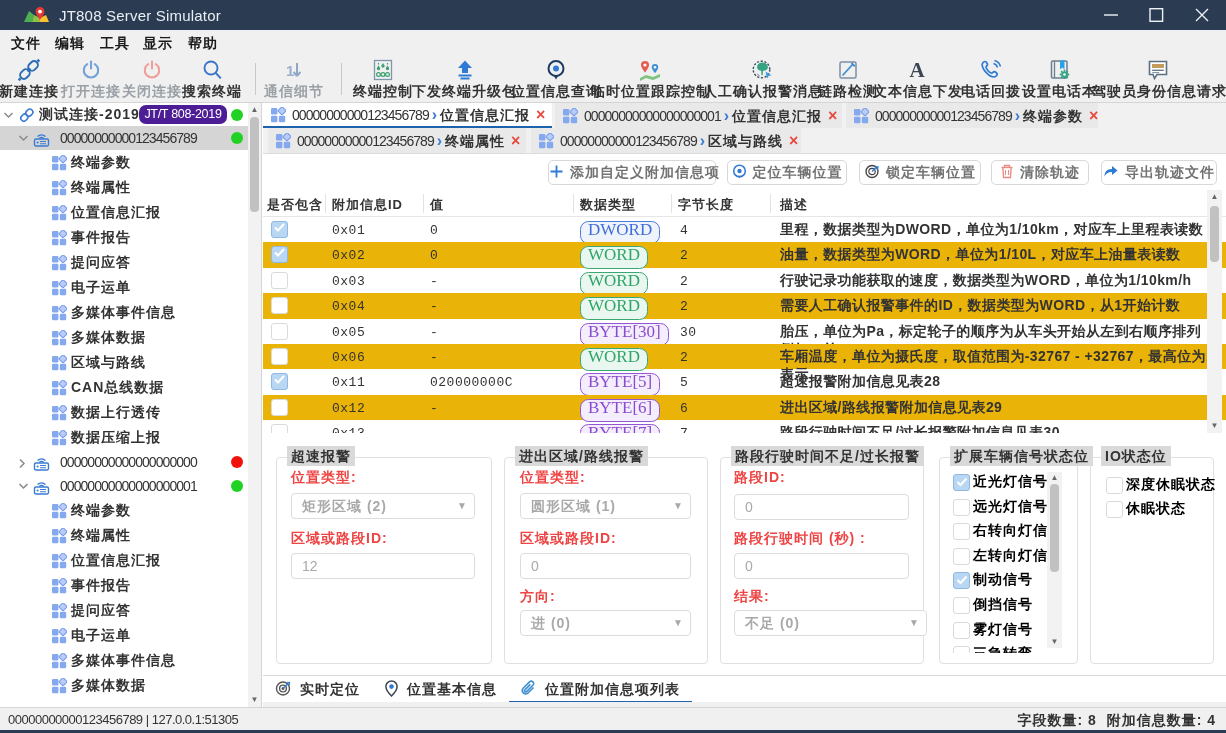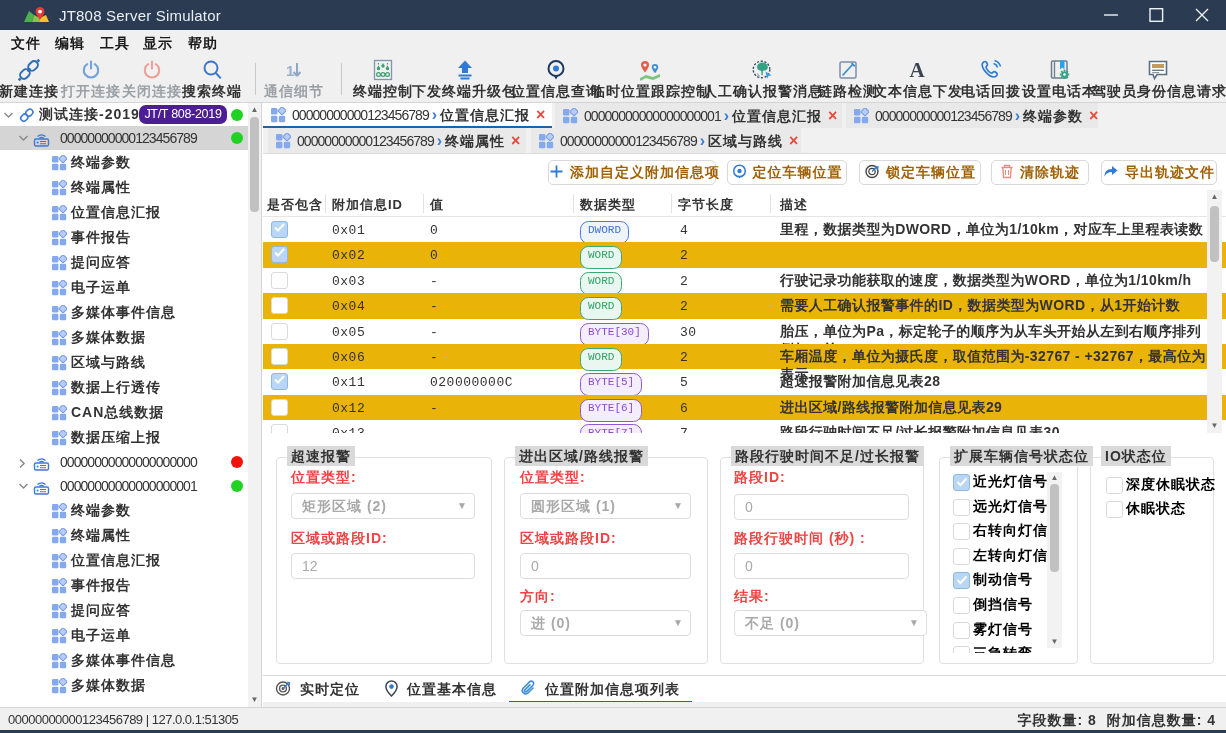--- a/index.html
+++ b/index.html
@@ -27,34 +27,34 @@
 #statusbar .edge{position:absolute;left:0;bottom:0;width:1226px;height:3px;background:#2b3c52}
 #content{position:absolute;left:263px;top:103px;width:963px;height:604px;background:#fff}
 .tabrow{position:absolute;left:0;width:963px;height:25px;background:#f1f1f1}
 .tab{position:absolute;top:0;height:25px;background:#e9e9e9;font-size:14px;color:#333;white-space:nowrap;line-height:25px}
 .tab.active{background:#fff;height:25px;border-bottom:2px solid #1b63ad;line-height:23px}
 .tab .gt{color:#3a7bd5;font-weight:bold;padding:0 3px;font-size:16px}
 .tab .x{color:#e8493e;padding-left:6px;font-size:16px;font-weight:bold}
 .tab .gi{display:inline-block;vertical-align:-3px;margin:0 6px 0 7px}
 .tab .x{padding-left:6px}
 #btnrow{position:absolute;left:0;top:52px;width:963px;height:35px;background:#fff}
-.btn{position:absolute;top:5px;height:25px;background:#fff;border:1px solid #d8d8d8;border-radius:5px;font-size:14px;color:#a16207;text-align:center;line-height:23px;white-space:nowrap}
+.btn{position:absolute;top:5px;height:25px;background:#fff;border:1px solid #d8d8d8;border-radius:5px;font-size:14px;color:#737373;text-align:center;line-height:23px;white-space:nowrap}
 .btn .bic{display:inline-block;vertical-align:-2px;margin-right:6px}
 #table{position:absolute;left:0;top:87px;width:963px;height:243px;overflow:hidden}
 .thead{position:relative;height:27px;border-bottom:1px solid #e6e6e6;font-size:13px;color:#333}
 .thead span{position:absolute;top:6px}
 .thead i{position:absolute;top:4px;height:19px;width:1px;background:#e3e3e3}
 .trw{position:relative;height:25.4px;font-size:14px;color:#333}
 .trw.alt{background:#eab308}
 .trw span{position:absolute;top:4px}
 .trw .mono{font-family:"Liberation Mono",monospace;font-size:13px;top:6px;letter-spacing:0.5px}
 .cb{position:absolute;left:8px;top:4px;width:17px;height:17px;border:1px solid #dadada;border-radius:3px;background:#fff;text-align:center}
 .cb.on{background:#b9d7f2;border-color:#8cb8e2}
 .cb svg{vertical-align:3px}
-.badge{position:absolute;top:4px;height:23px;line-height:16px;border-radius:8.5px;font-family:Liberation Mono, monospace;font-size:11px;padding:0 7px;border:1px solid}
+.badge{position:absolute;top:4px;height:23px;line-height:16px;border-radius:8.5px;font-family:Liberation Serif, serif;font-size:17px;padding:0 7px;border:1px solid}
 .badge.dw{color:#3f6fd6;border-color:#4a79da;background:#eef3fc}
 .badge.wd{color:#2fa568;border-color:#3aa873;background:#eaf7f0}
 .badge.bt{color:#8b4bd1;border-color:#9355d6;background:#f4edfc}
 .desc{font-size:14px;letter-spacing:0.4px;top:5px}
 #panels{position:absolute;left:0;top:0;width:963px;height:604px;pointer-events:none}
 .gbox{position:absolute;border:1px solid #e0e0e0;border-radius:4px}
 .glab{position:absolute;height:20px;line-height:20px;background:#d9d9d9;color:#333;font-size:14px;padding:0 4px;white-space:nowrap}
 .flab{position:absolute;font-size:14px;color:#ef4444}
 .fld{position:absolute;height:26px;border:1px solid #dcdcdc;border-radius:4px;font-size:14px;color:#a9a9a9;line-height:24px;padding-left:10px;background:#fff}
 .fld .dar{position:absolute;right:7px;top:0;color:#a8a8a8;font-size:10px}
@@ -345,30 +345,30 @@
           </svg></span>
         <span class="cjk" style="position:absolute;left:71px">区域与路线</span>
       </div>
 <div class="trow">
         <span class="abs" style="left:51px;top:4px"><svg width="16" height="16" viewBox="0 0 16 16">
             <rect x="1" y="1" width="6.4" height="6.4" rx="1.2" fill="#85a9ef"></rect>
             <rect x="1" y="8.8" width="6.4" height="6.4" rx="1.2" fill="#85a9ef"></rect>
             <rect x="8.8" y="8.8" width="6.4" height="6.4" rx="1.2" fill="#85a9ef"></rect>
             <rect x="9" y="0.8" width="6" height="6" rx="0.8" fill="#b8ccf7" stroke="#6f97ec" stroke-width="1" transform="rotate(45 12 3.8)"></rect>
           </svg></span>
+        <span class="cjk" style="position:absolute;left:71px">CAN总线数据</span>
+      </div>
+<div class="trow">
+        <span class="abs" style="left:51px;top:4px"><svg width="16" height="16" viewBox="0 0 16 16">
+            <rect x="1" y="1" width="6.4" height="6.4" rx="1.2" fill="#85a9ef"></rect>
+            <rect x="1" y="8.8" width="6.4" height="6.4" rx="1.2" fill="#85a9ef"></rect>
+            <rect x="8.8" y="8.8" width="6.4" height="6.4" rx="1.2" fill="#85a9ef"></rect>
+            <rect x="9" y="0.8" width="6" height="6" rx="0.8" fill="#b8ccf7" stroke="#6f97ec" stroke-width="1" transform="rotate(45 12 3.8)"></rect>
+          </svg></span>
         <span class="cjk" style="position:absolute;left:71px">数据上行透传</span>
-      </div>
-<div class="trow">
-        <span class="abs" style="left:51px;top:4px"><svg width="16" height="16" viewBox="0 0 16 16">
-            <rect x="1" y="1" width="6.4" height="6.4" rx="1.2" fill="#85a9ef"></rect>
-            <rect x="1" y="8.8" width="6.4" height="6.4" rx="1.2" fill="#85a9ef"></rect>
-            <rect x="8.8" y="8.8" width="6.4" height="6.4" rx="1.2" fill="#85a9ef"></rect>
-            <rect x="9" y="0.8" width="6" height="6" rx="0.8" fill="#b8ccf7" stroke="#6f97ec" stroke-width="1" transform="rotate(45 12 3.8)"></rect>
-          </svg></span>
-        <span class="cjk" style="position:absolute;left:71px">CAN总线数据</span>
       </div>
 <div class="trow">
         <span class="abs" style="left:51px;top:4px"><svg width="16" height="16" viewBox="0 0 16 16">
             <rect x="1" y="1" width="6.4" height="6.4" rx="1.2" fill="#85a9ef"></rect>
             <rect x="1" y="8.8" width="6.4" height="6.4" rx="1.2" fill="#85a9ef"></rect>
             <rect x="8.8" y="8.8" width="6.4" height="6.4" rx="1.2" fill="#85a9ef"></rect>
             <rect x="9" y="0.8" width="6" height="6" rx="0.8" fill="#b8ccf7" stroke="#6f97ec" stroke-width="1" transform="rotate(45 12 3.8)"></rect>
           </svg></span>
         <span class="cjk" style="position:absolute;left:71px">数据压缩上报</span>
       </div>
@@ -568,20 +568,21 @@
         <span class="cjk desc" style="left:517px">里程，数据类型为DWORD，单位为1/10km，对应车上里程表读数</span>
       </div>
 <div class="trw alt">
         <span class="cb on"><svg width="11" height="9" viewBox="0 0 11 9">
             <path d="M1 4.5 l3 3 L10 1" fill="none" stroke="#fff" stroke-width="2"></path>
           </svg></span>
         <span class="mono" style="left:69px">0x02</span>
         <span class="mono" style="left:167px">0</span>
         <span class="badge wd" style="left:317px">WORD</span>
         <span class="mono" style="left:417px">2</span>
+        <span class="cjk desc" style="left:517px">油量，数据类型为WORD，单位为1/10L，对应车上油量表读数</span>
       </div>
 <div class="trw">
         <span class="cb"></span>
         <span class="mono" style="left:69px">0x03</span>
         <span class="mono" style="left:167px">-</span>
         <span class="badge wd" style="left:317px">WORD</span>
         <span class="mono" style="left:417px">2</span>
         <span class="cjk desc" style="left:517px">行驶记录功能获取的速度，数据类型为WORD，单位为1/10km/h</span>
       </div>
 <div class="trw alt">

